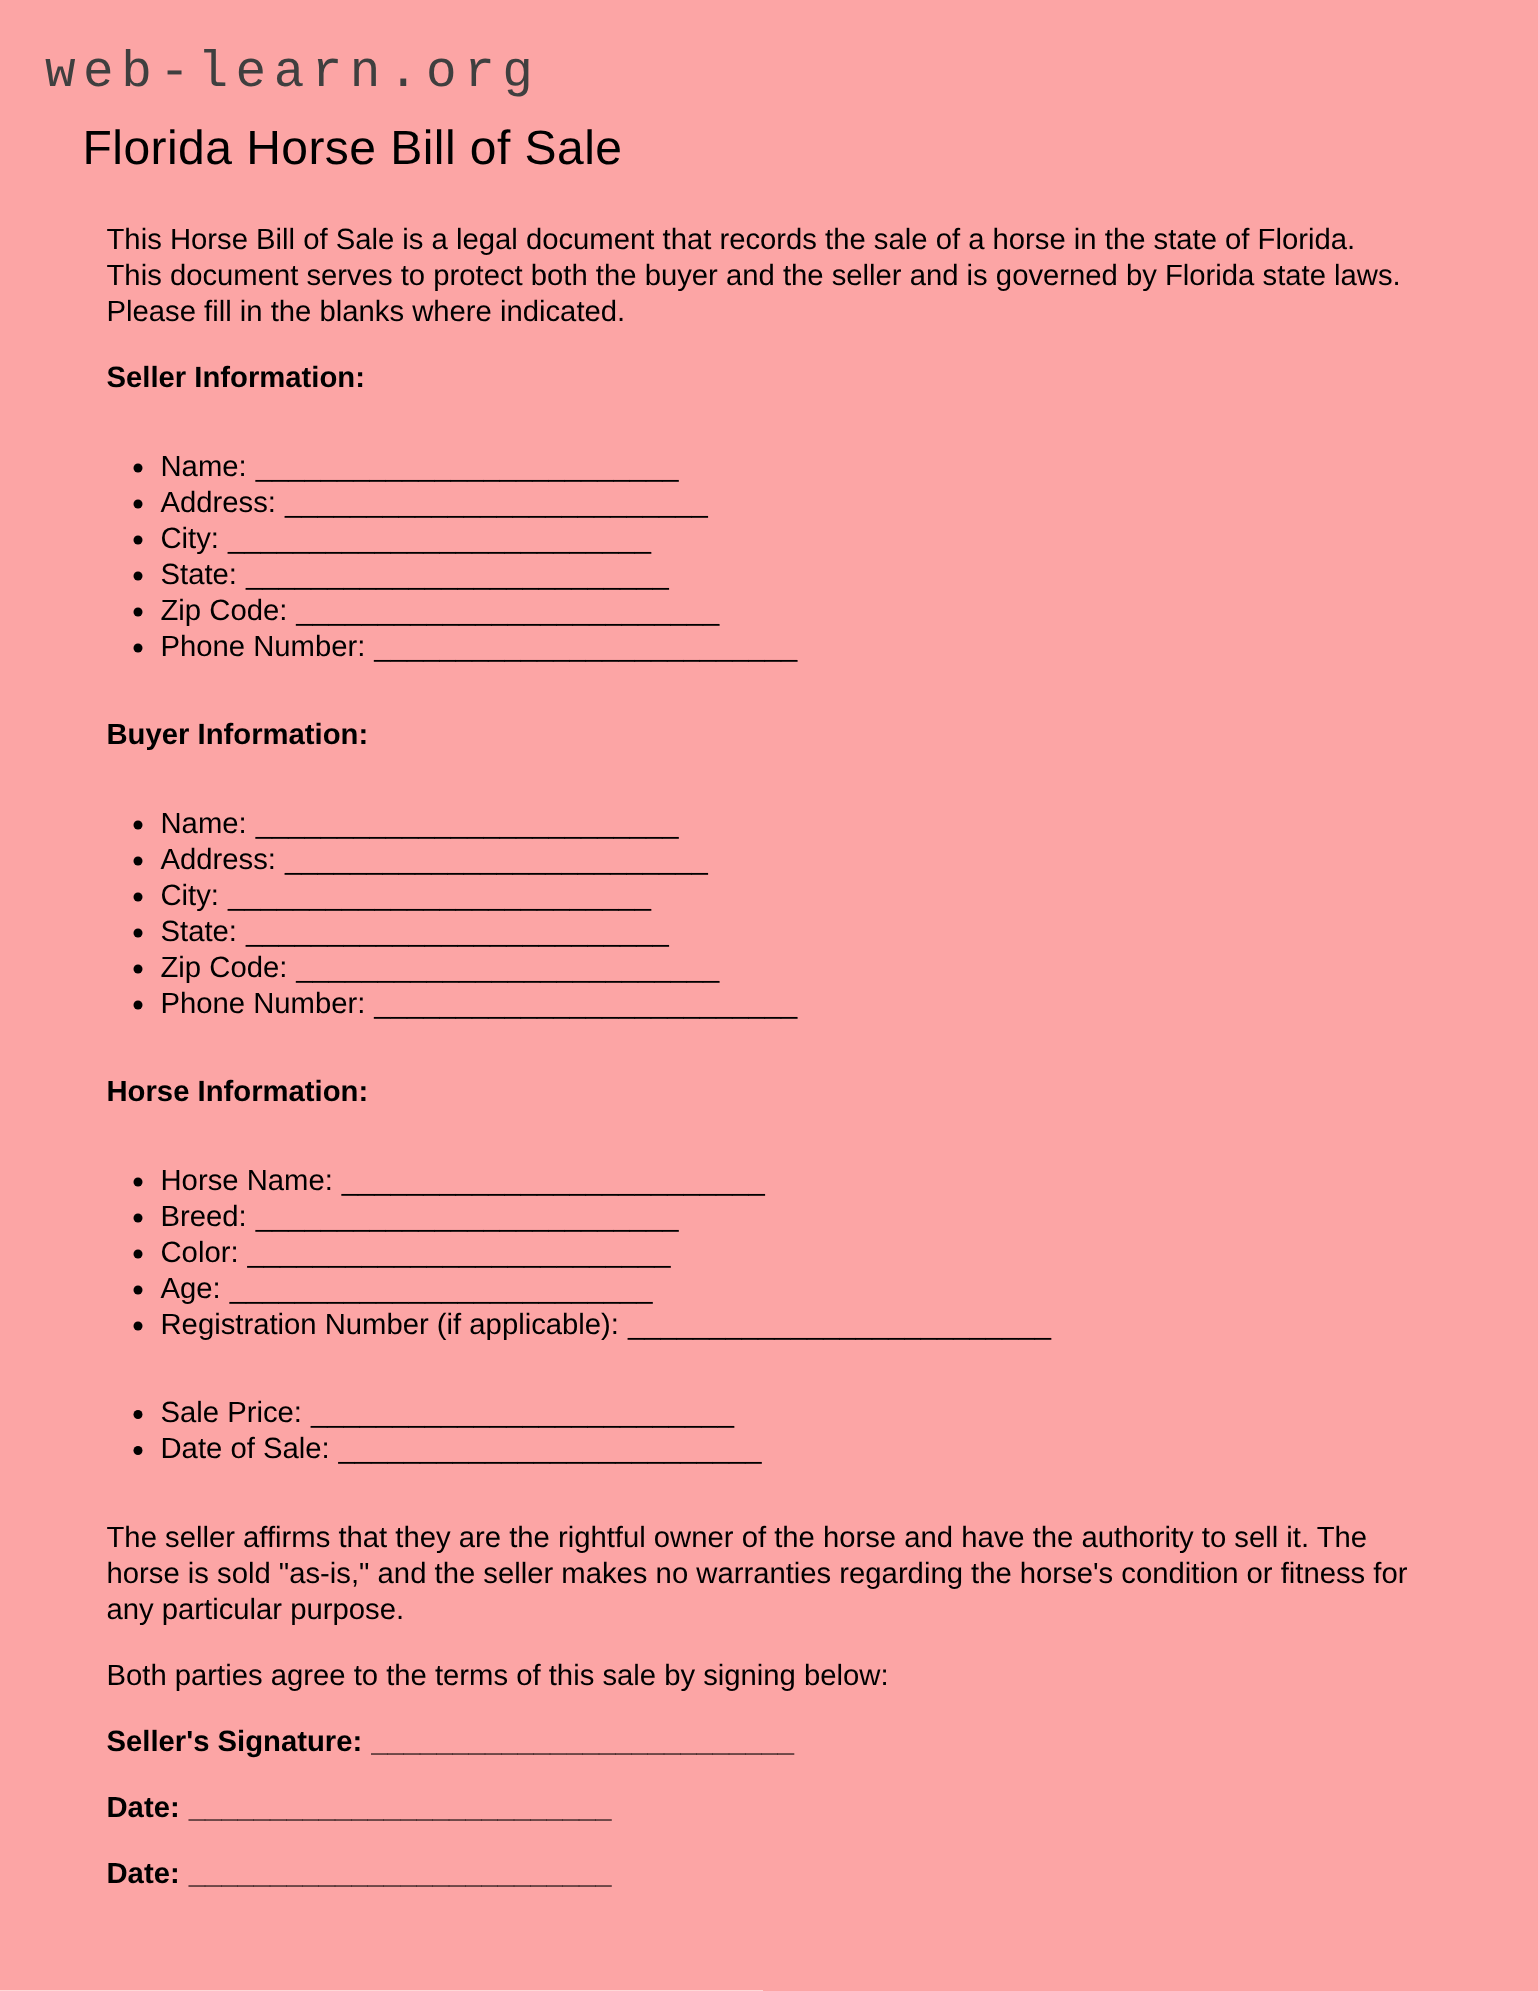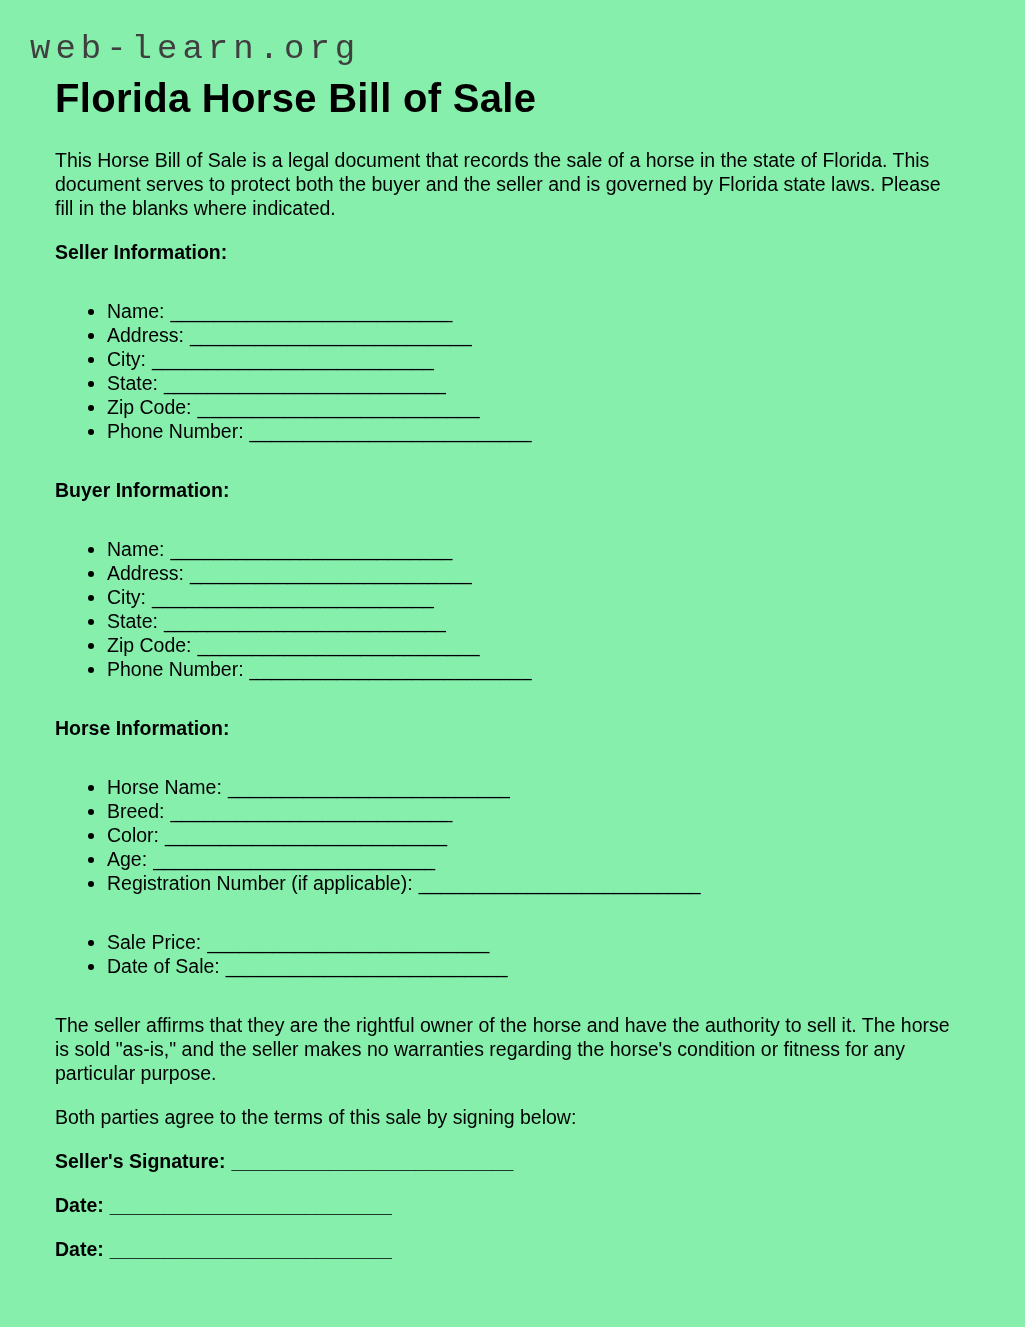--- a/index.html
+++ b/index.html
@@ -4,21 +4,21 @@
 <style>
   html, body {
     margin: 0;
     padding: 0;
     background: #ffffff;
   }
   .page {
     position: relative;
     width: 1025px;
     height: 1327px;
-    background: #86efac;
+    background: #fca5a5;
     box-sizing: border-box;
     padding: 30px 0 0 30px;
     overflow: hidden;
     font-family: "Liberation Sans", sans-serif;
     font-size: 19.5px;
     line-height: 24px;
     color: #000000;
   }
   .logo {
     font-family: "Liberation Mono", monospace;
@@ -26,29 +26,29 @@
     line-height: 38px;
     letter-spacing: 5px;
     color: #3f3f3f;
     white-space: nowrap;
   }
   .content {
     margin-left: 25px;
     width: 902px;
   }
   h1.doc-title {
-    font-size: 40px;
+    font-size: 32px;
     line-height: 44px;
-    font-weight: bold;
+    font-weight: normal;
     margin: 8px 0 0 0;
     letter-spacing: 0.3px;
     color: #000000;
   }
   .content p {
-    margin: 20px 0;
+    margin: 20px 16px;
   }
   p.intro {
     margin-top: 28px;
   }
   p.section-heading {
     font-weight: bold;
   }
   ul.fields {
     margin: 35px 0;
     padding: 0 0 0 52px;

